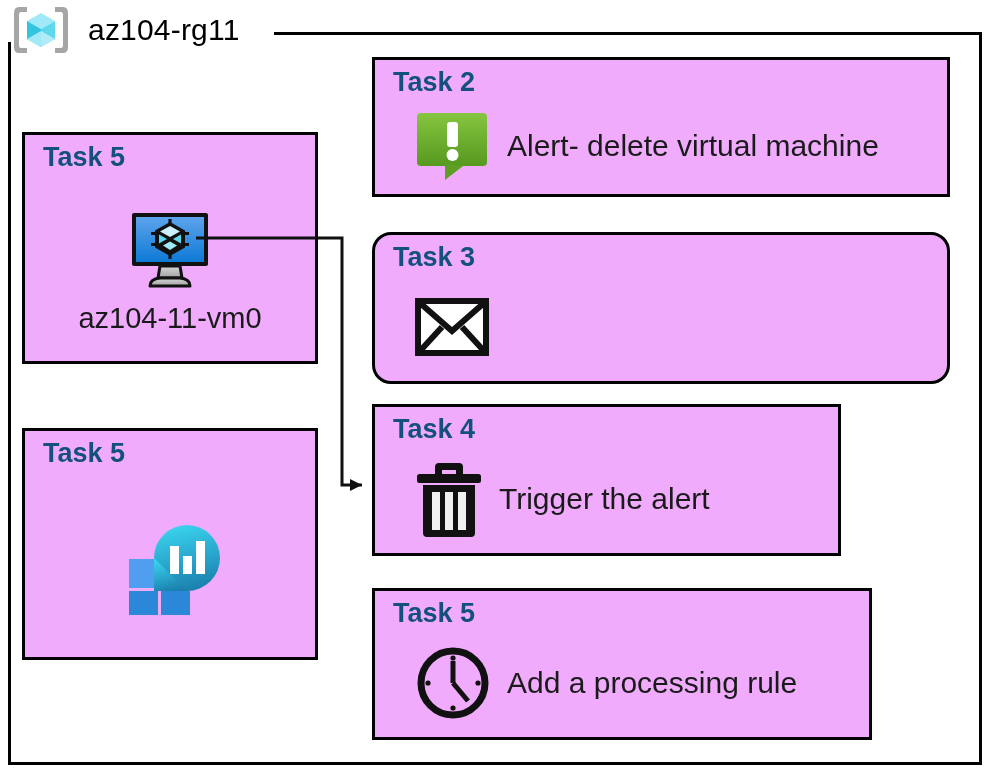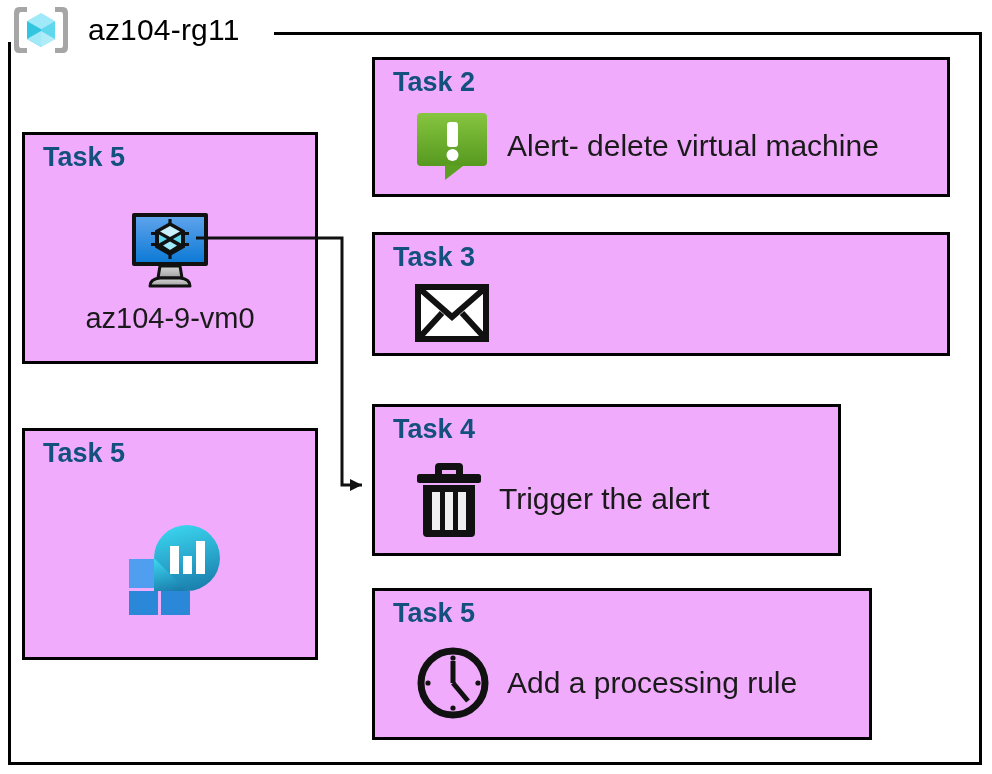--- a/index.html
+++ b/index.html
@@ -107,21 +107,21 @@
     display: flex;
     flex-direction: row;
     align-items: center;
     gap: 16px;
   }
 
   
   #task1 { left: 22px;  top: 132px; width: 296px; height: 232px; }
   #task6 { left: 22px;  top: 428px; width: 296px; height: 232px; }
   #task2 { left: 372px; top: 57px;  width: 578px; height: 140px; }
-  #task3 { left: 372px; top: 232px; width: 578px; height: 124px; }
+  #task3 { left: 372px; top: 232px; width: 578px; height: 152px; border-radius: 19px; }
   #task4 { left: 372px; top: 404px; width: 469px; height: 152px; }
   #task5 { left: 372px; top: 588px; width: 500px; height: 152px; }
 
   
   #connector { position: absolute; left: 0; top: 0; width: 992px; height: 774px; pointer-events: none; }
 
   
   .icon { flex: none; display: block; }
 </style>
 </head>
@@ -181,21 +181,21 @@
           <path d="M0,2.5 L7,6.5 L0,11 L-7,6.5 Z" fill="#9fe9f8"></path>
           <rect x="-1.6" y="-20" width="3.2" height="5" fill="#111111"></rect>
           <rect x="-1.6" y="15" width="3.2" height="5" fill="#111111"></rect>
           <rect x="-19" y="-7" width="5" height="3" fill="#111111"></rect>
           <rect x="14" y="-7" width="5" height="3" fill="#111111"></rect>
           <rect x="-19" y="4" width="5" height="3" fill="#111111"></rect>
           <rect x="14" y="4" width="5" height="3" fill="#111111"></rect>
         </g>
       </svg>
     </div>
-    <div class="task-text">az104-9-vm0</div>
+    <div class="task-text">az104-11-vm0</div>
   </div>
 </div>
 
 <div id="task6" class="task-box box-left">
   <div class="task-label">Task 5</div>
   <div class="inner">
     <div>
       <svg class="icon" width="104" height="96" viewBox="0 0 104 96" xmlns="http://www.w3.org/2000/svg">
         <defs>
           <linearGradient id="laBubble" x1="0.35" y1="0" x2="0.6" y2="1">

